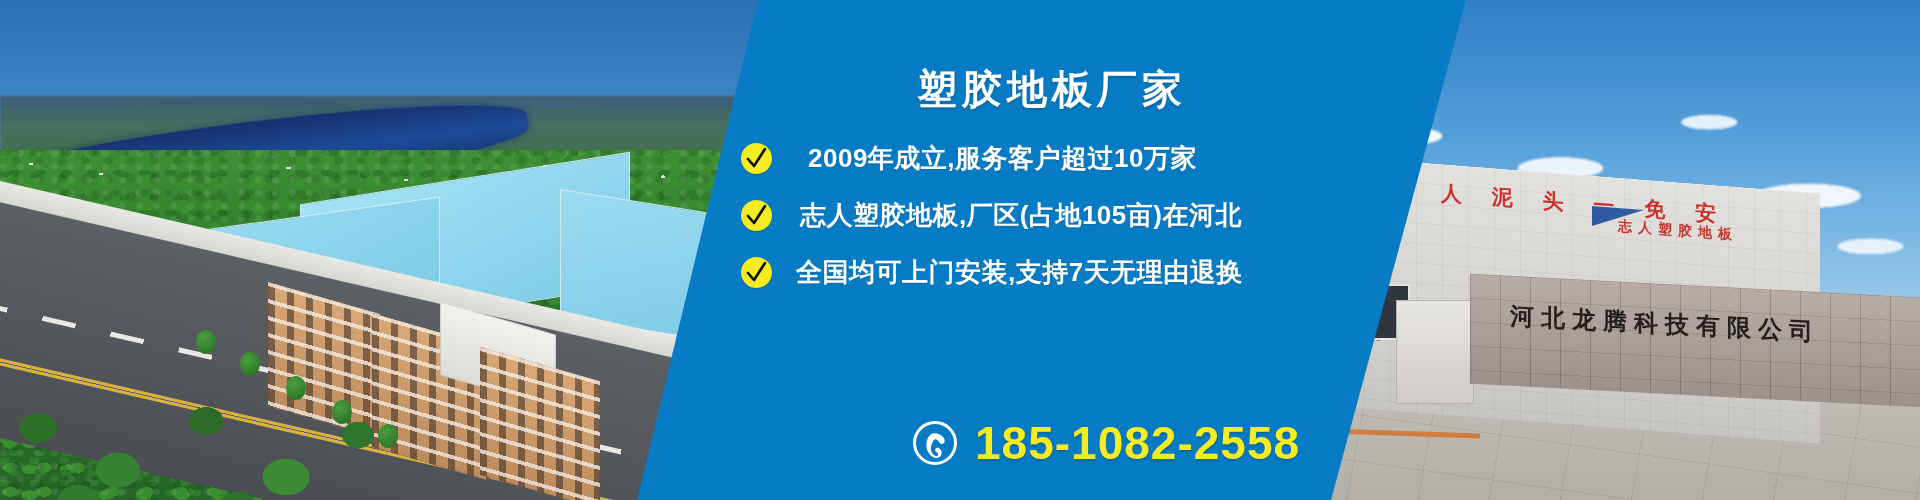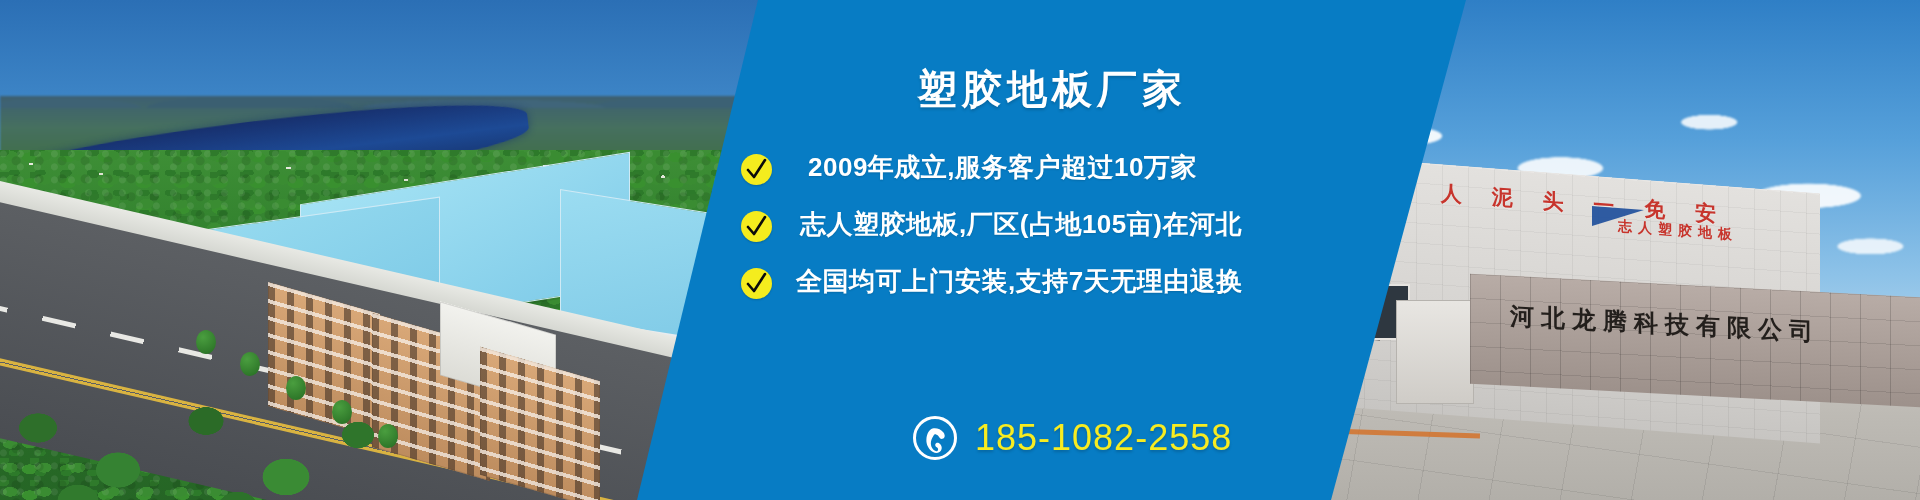--- a/index.html
+++ b/index.html
@@ -259,21 +259,21 @@
     font-size:40px; font-weight:700; letter-spacing:5px;
     color:#fff;
     text-shadow:0 2px 3px rgba(0,0,0,.18);
     margin-top:12px;
   }
 
   .bullets{
     position:absolute; left:104px; top:131px; width:700px;
   }
   .bullet{
-    display:flex; align-items:flex-end;
+    display:flex; align-items:center;
     height:54px;
     margin-bottom:3px;
   }
   .chk{
     flex:0 0 auto;
     width:31px; height:31px; border-radius:50%;
     background:#F4EC1E;
     position:relative;
     margin-right:22px;
     box-shadow:0 1px 2px rgba(0,0,0,.18);
@@ -295,21 +295,21 @@
   }
   .phone-icon{
     width:44px; height:44px; border-radius:50%;
     border:3px solid #fff;
     position:relative;
     margin-right:18px;
     flex:0 0 auto;
   }
   .phone-icon svg{ position:absolute; left:8px; top:7px; }
   .phone-num{
-    font-size:36px; font-weight:400; color:#F7EC21;
+    font-size:46px; font-weight:700; color:#F7EC21;
     letter-spacing:1px;
     text-shadow:0 2px 3px rgba(0,0,0,.18);
   }
 </style>
 </head>
 <body>
 
 <div class="banner">
 
   <div class="photo-left">

